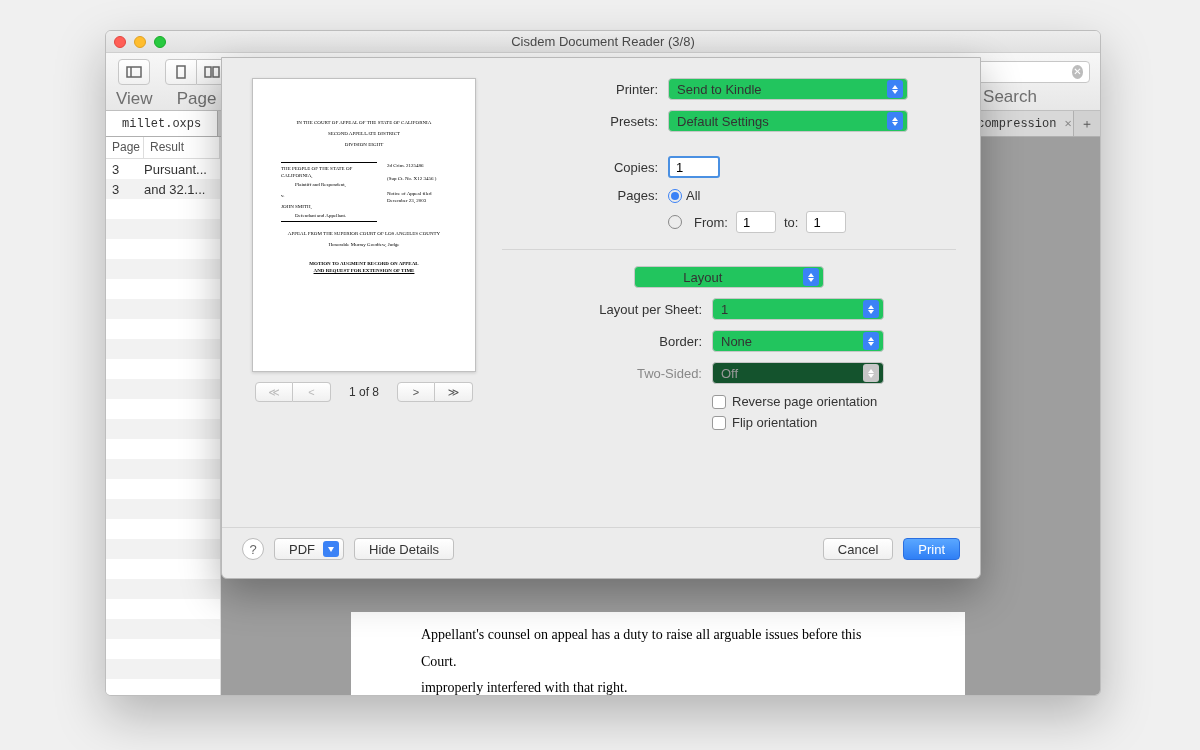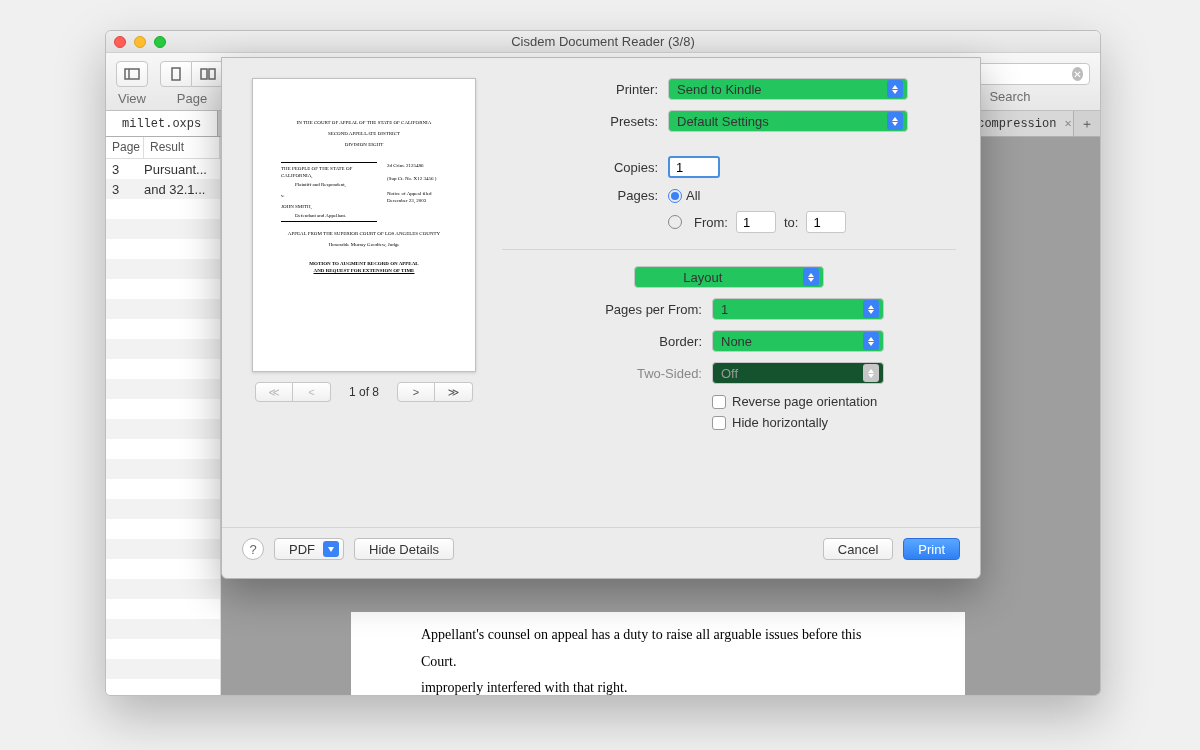--- a/index.html
+++ b/index.html
@@ -52,21 +52,21 @@
     height: 26px; min-width: 32px;
     background: linear-gradient(#ffffff,#f1f1f1);
     border: 1px solid #c7c7c7;
     display:flex; align-items:center; justify-content:center;
     color:#555;
   }
   .tb-btn:first-child { border-radius: 4px 0 0 4px; }
   .tb-btn:last-child { border-radius: 0 4px 4px 0; }
   .tb-btn:only-child { border-radius: 4px; }
   .tb-btn + .tb-btn { border-left: none; }
-  .tb-label { font-size: 13px; color:#6e6e6e; margin-top:4px;}
+  .tb-label { font-size: 17px; color:#6e6e6e; margin-top:4px;}
   .searchbox {
     margin-left:auto;
     display:flex; flex-direction:column; align-items:center;
   }
   .searchbox .field {
     width: 160px; height: 22px;
     background:#fff; border:1px solid #c7c7c7; border-radius:4px;
     display:flex; align-items:center; padding:0 6px; gap:4px;
   }
   .searchbox input { border:none; outline:none; width:100%; font-size:13px;}
@@ -478,21 +478,21 @@
         </div>
       </div>
       <hr class="sep">
       <div class="setting-row" style="justify-content:center">
         <div class="select" style="width:190px">
           <span style="margin:0 auto">Layout</span>
             <div class="arrow"></div>
         </div>
       </div>
       <div class="setting-row">
-        <label style="width:200px">Pages per From:</label>
+        <label style="width:200px">Layout per Sheet:</label>
         <div class="select" style="width:172px">
           <span>1</span>
             <div class="arrow"></div>
         </div>
       </div>
       <div class="setting-row">
         <label style="width:200px">Border:</label>
         <div class="select" style="width:172px">
           <span>None</span>
             <div class="arrow"></div>
@@ -507,21 +507,21 @@
       </div>
       <div class="setting-row">
         <label style="width:200px"></label>
         <div>
           <div style="display:flex;align-items:center;margin-bottom:6px">
             <span class="checkbox"></span>
             <span>Reverse page orientation</span>
           </div>
           <div style="display:flex;align-items:center">
             <span class="checkbox"></span>
-            <span>Hide horizontally</span>
+            <span>Flip orientation</span>
           </div>
         </div>
       </div>
     </div>
   </div>
   <div class="pd-footer">
     <div class="help">?</div>
     <div class="btn pdf">
         <span>PDF</span>
         <div class="arrow"></div>

